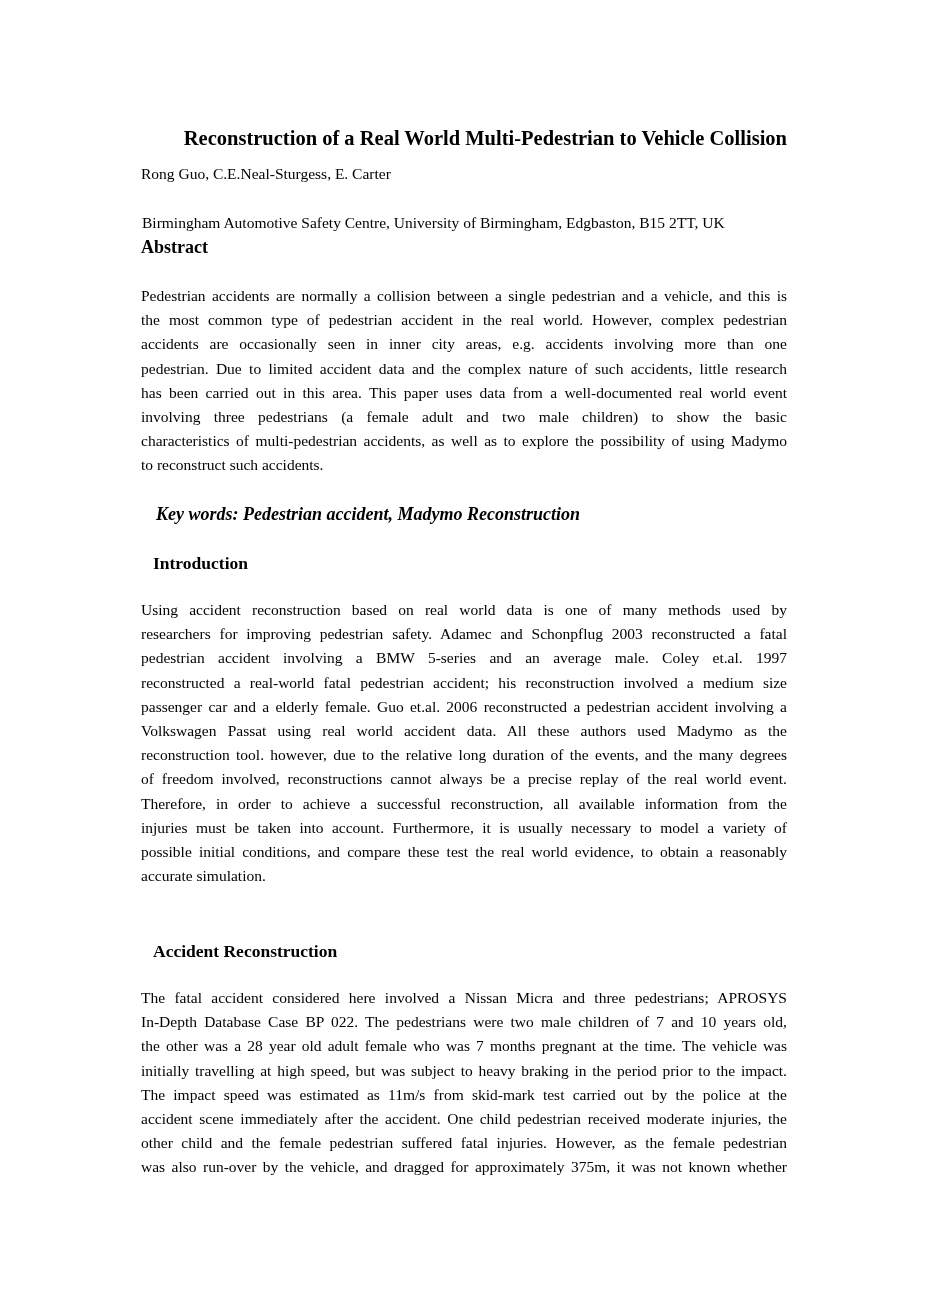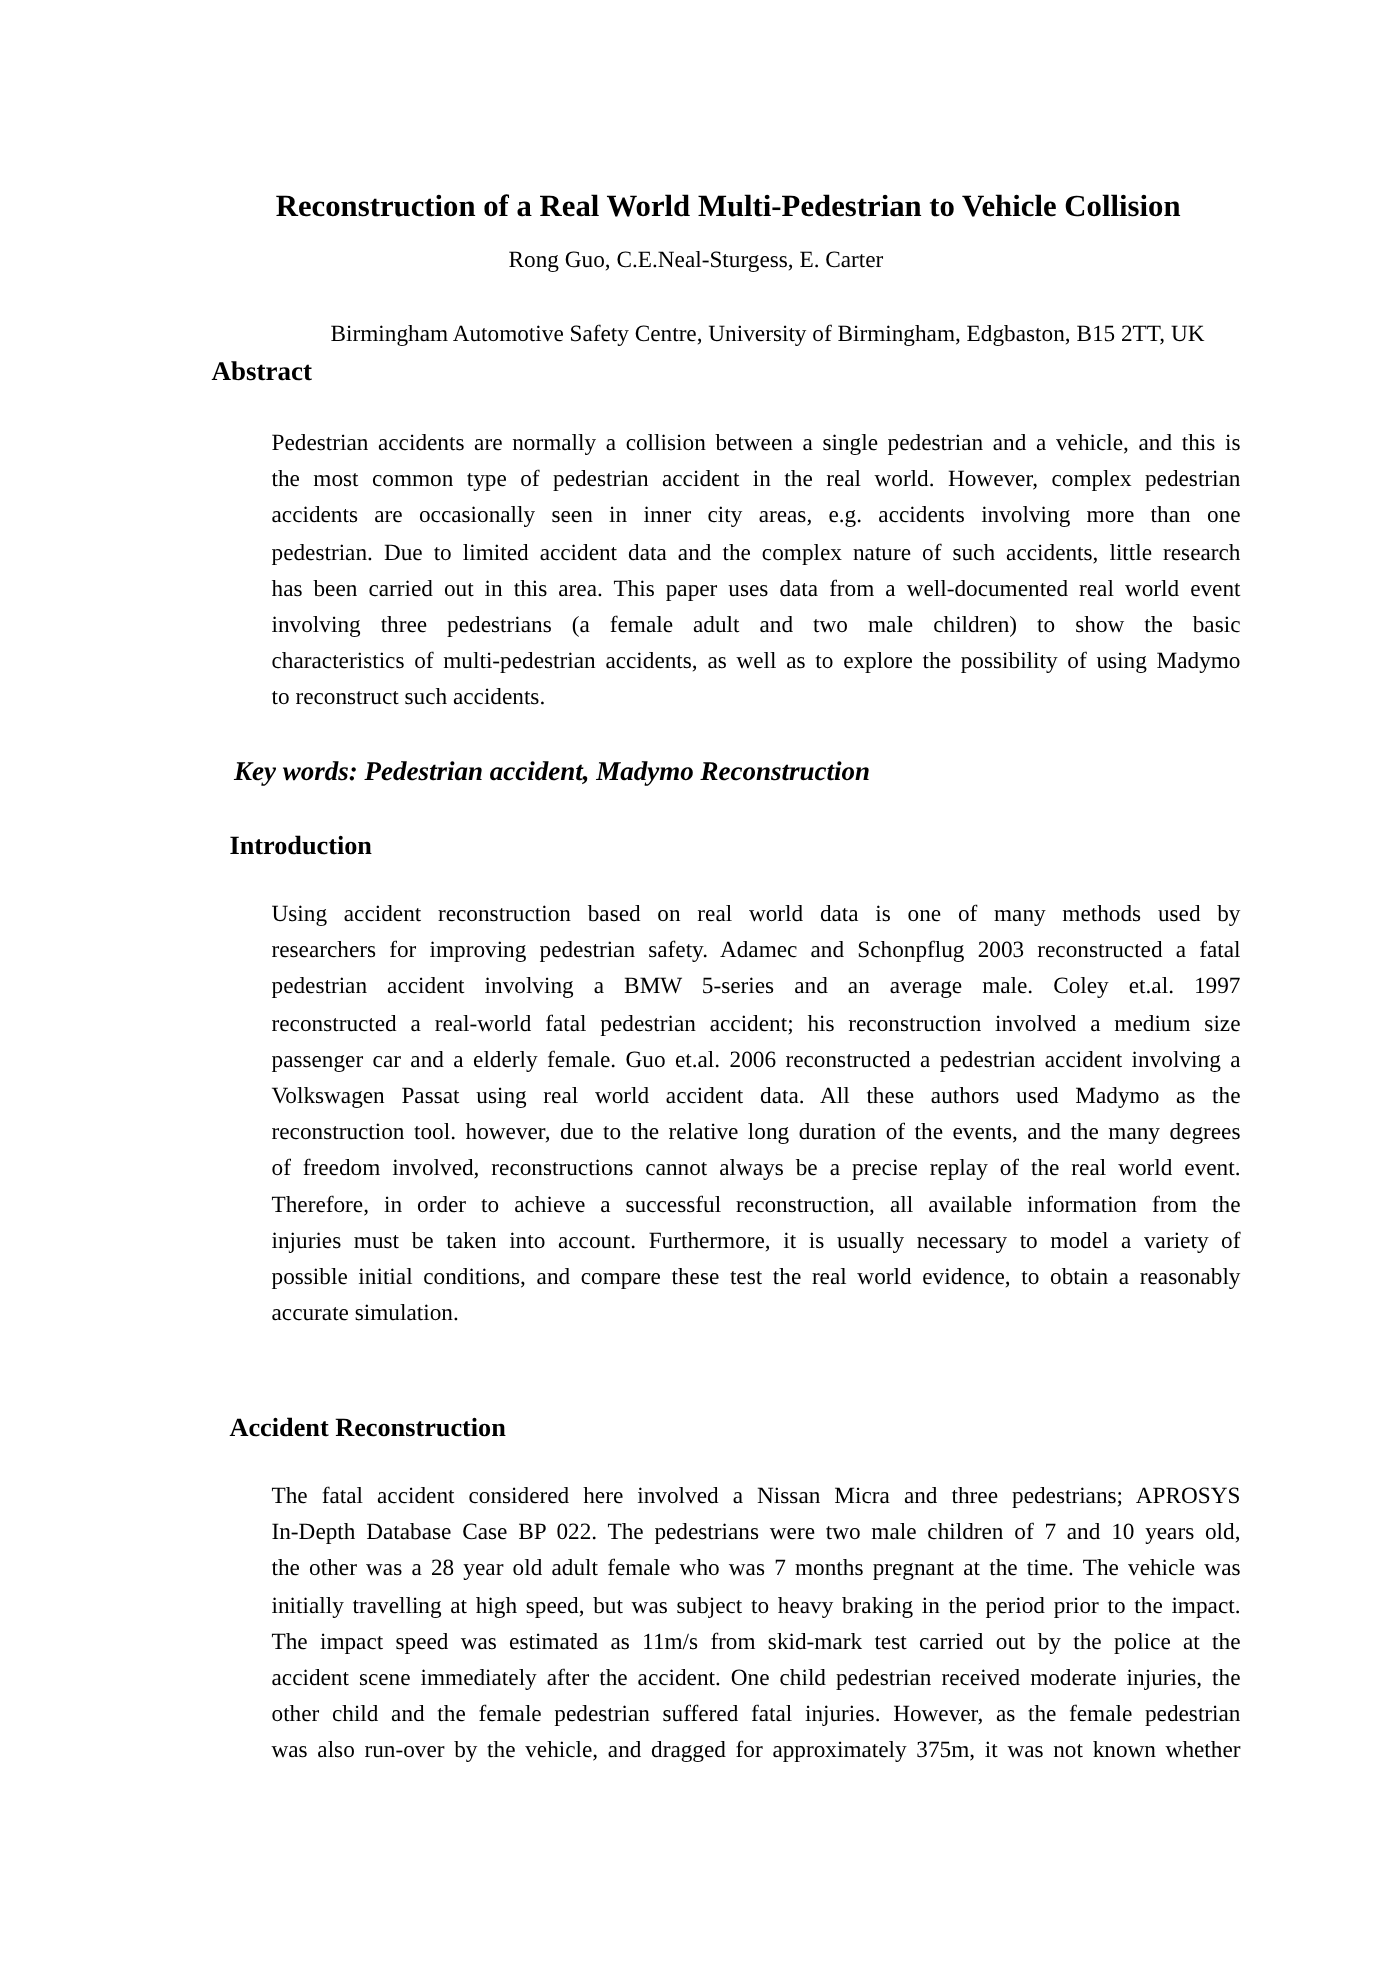--- a/index.html
+++ b/index.html
@@ -30,51 +30,49 @@
       font-size: 20.5px;
       font-weight: bold;
       line-height: 24px;
       white-space: nowrap;
     }
     .authors {
       position: absolute;
       left: 0;
       top: 164px;
       width: 646px;
-      text-align: center;
       font-size: 15.5px;
       line-height: 20px;
       white-space: nowrap;
     }
     .affiliation {
       position: absolute;
-      left: 16px;
+      left: 1px;
       top: 213px;
       width: 646px;
-      text-align: right;
+      text-align: left;
       font-size: 15.5px;
       line-height: 20px;
       white-space: nowrap;
     }
     .abstract-heading {
       position: absolute;
       left: 0;
       top: 237px;
       font-size: 18px;
       font-weight: bold;
       line-height: 20px;
     }
     .para {
       position: absolute;
       left: 0;
       width: 646px;
       font-size: 15.5px;
       line-height: 24.2px;
       text-align: justify;
-      margin-left: 40px;
     }
     .para .line {
       display: block;
       height: 24.2px;
       text-align: justify;
       text-align-last: justify;
       white-space: nowrap;
     }
     .para .line.last {
       text-align-last: left;

